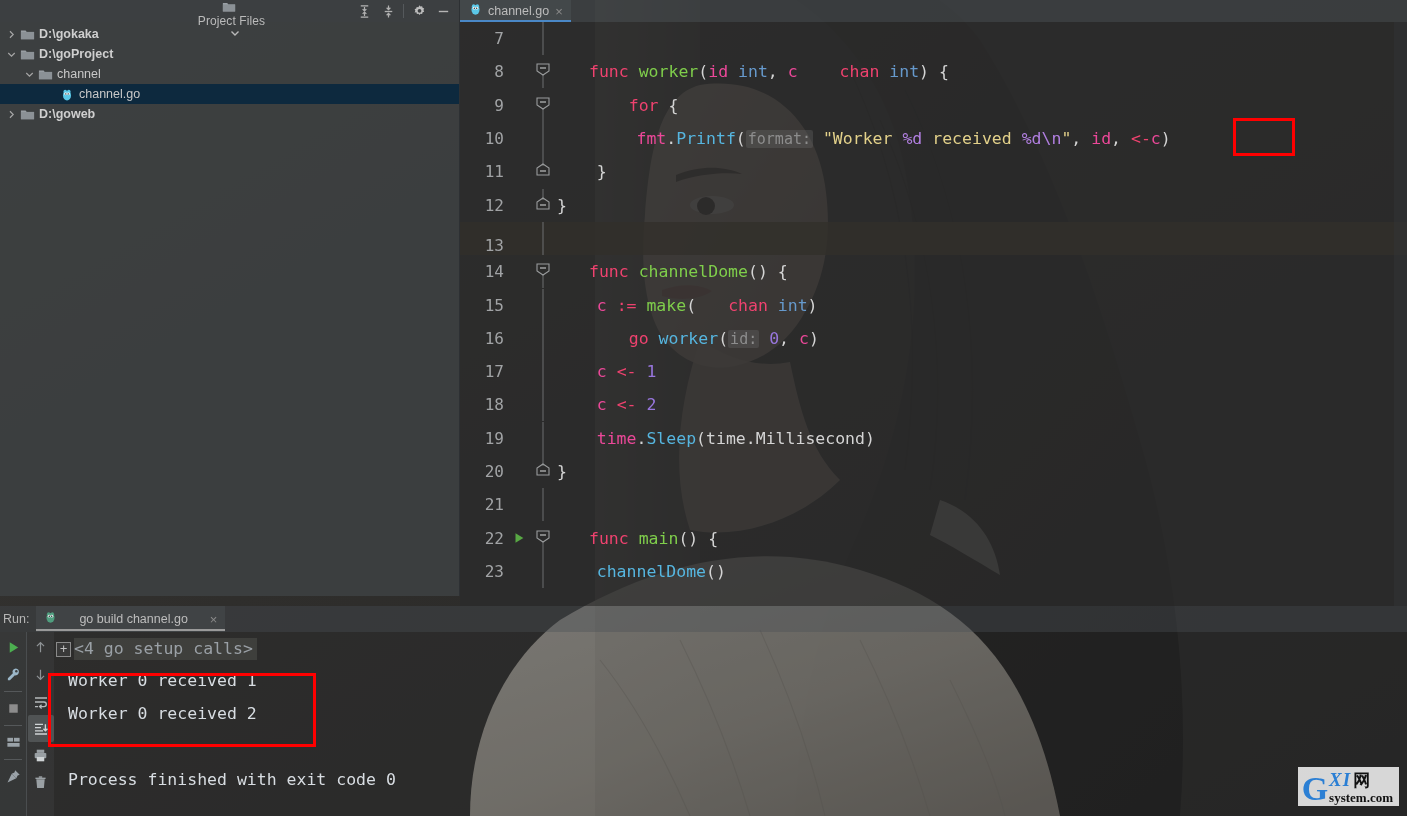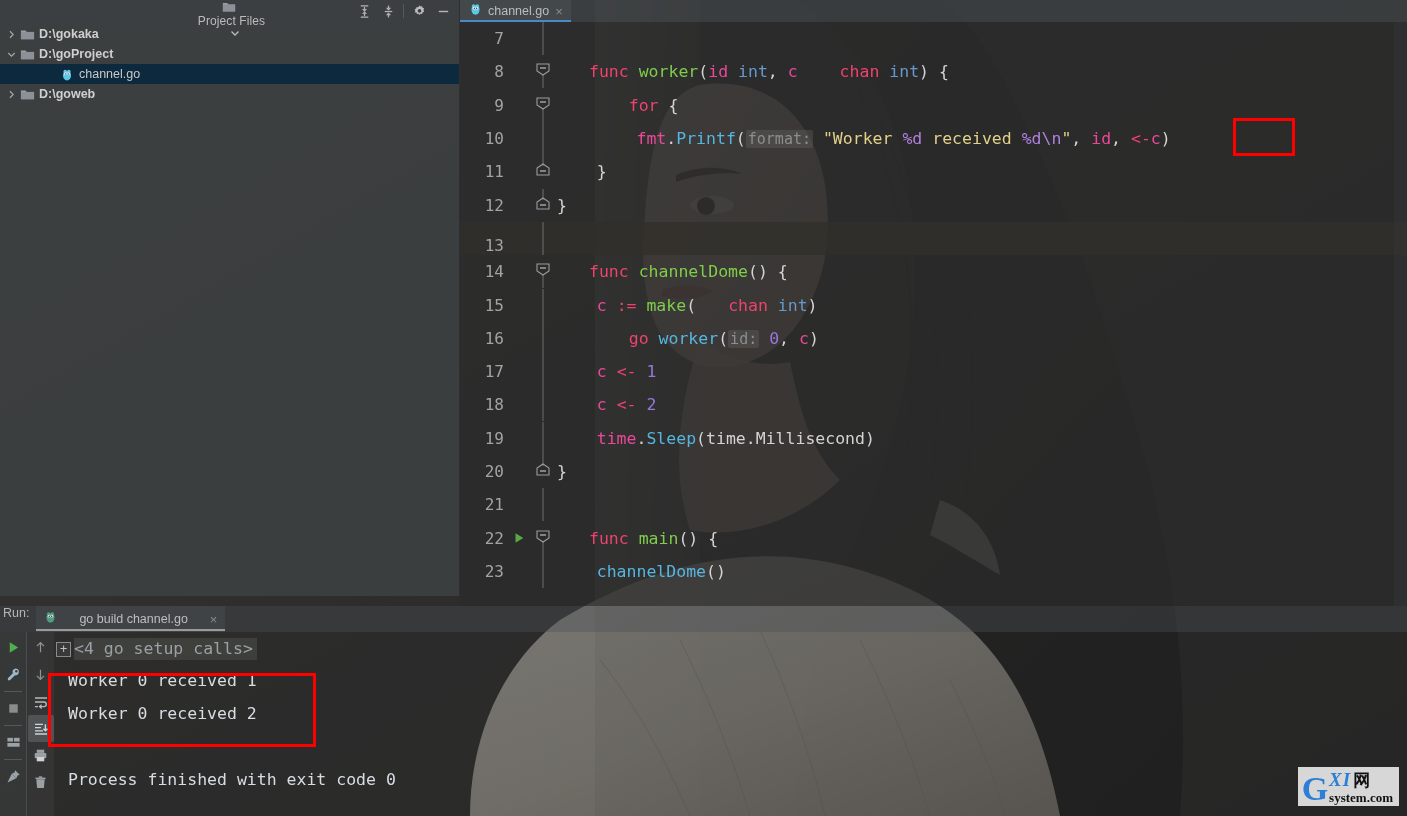--- a/index.html
+++ b/index.html
@@ -176,21 +176,21 @@
   }
 
   
   #run-panel {
     position: absolute;
     left: 0; top: 606px; width: 1407px; height: 210px;
     z-index: 6;
   }
   #run-header {
     position: absolute; left:0; top:0; width: 1407px; height: 26px;
-    display:flex; align-items:flex-start;
+    display:flex; align-items:center;
     background: rgba(60,63,65,0.72);
   }
   #run-label {
     color: #b6b6b6; font-size: 12.5px;
     padding: 0 7px 0 3px;
   }
   #run-tab {
     display:flex; align-items:center; gap:22px;
     height: 26px; padding: 0 8px 0 8px;
     position: relative;
@@ -451,20 +451,34 @@
             </svg>
           </span>
           <span class="tree-icon">
             <svg width="15" height="15" viewBox="0 0 16 16">
               <path d="M1 3.6h5l1.2 1.6H15V13H1z" fill="#9aa0a6"></path>
               <path d="M1 5.2h14V13H1z" fill="#8b9196"></path>
             </svg>
           </span>
           <span class="tree-label bold">D:\goProject</span>
         </div>
+        <div class="tree-row indent-2">
+          <span class="tree-arrow">
+            <svg width="9" height="9" viewBox="0 0 10 10">
+              <path d="M1.4 3.3 L5 6.9 L8.6 3.3" stroke="#a6a6a6" stroke-width="1.3" fill="none"></path>
+            </svg>
+          </span>
+          <span class="tree-icon">
+            <svg width="15" height="15" viewBox="0 0 16 16">
+              <path d="M1 3.6h5l1.2 1.6H15V13H1z" fill="#9aa0a6"></path>
+              <path d="M1 5.2h14V13H1z" fill="#8b9196"></path>
+            </svg>
+          </span>
+          <span class="tree-label">channel</span>
+        </div>
         <div class="tree-row indent-3 selected">
           <span class="tree-arrow blank"></span>
           <span class="tree-icon">
             <svg width="14" height="15" viewBox="0 0 16 16">
               <ellipse cx="8" cy="9.2" rx="4.6" ry="5.6" fill="#5bc8e8"></ellipse>
               <ellipse cx="5.9" cy="4.8" rx="2" ry="2.3" fill="#5bc8e8"></ellipse>
               <ellipse cx="10.1" cy="4.8" rx="2" ry="2.3" fill="#5bc8e8"></ellipse>
               <circle cx="6.4" cy="7.2" r="1.6" fill="#ffffff"></circle>
               <circle cx="9.6" cy="7.2" r="1.6" fill="#ffffff"></circle>
               <circle cx="6.6" cy="7.3" r=".75" fill="#181818"></circle>

